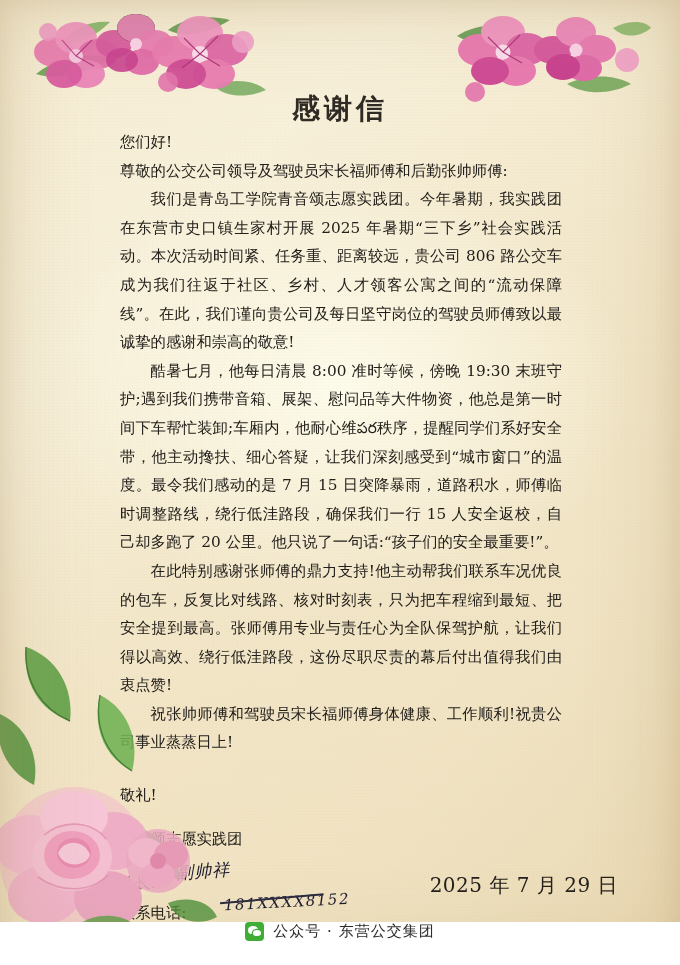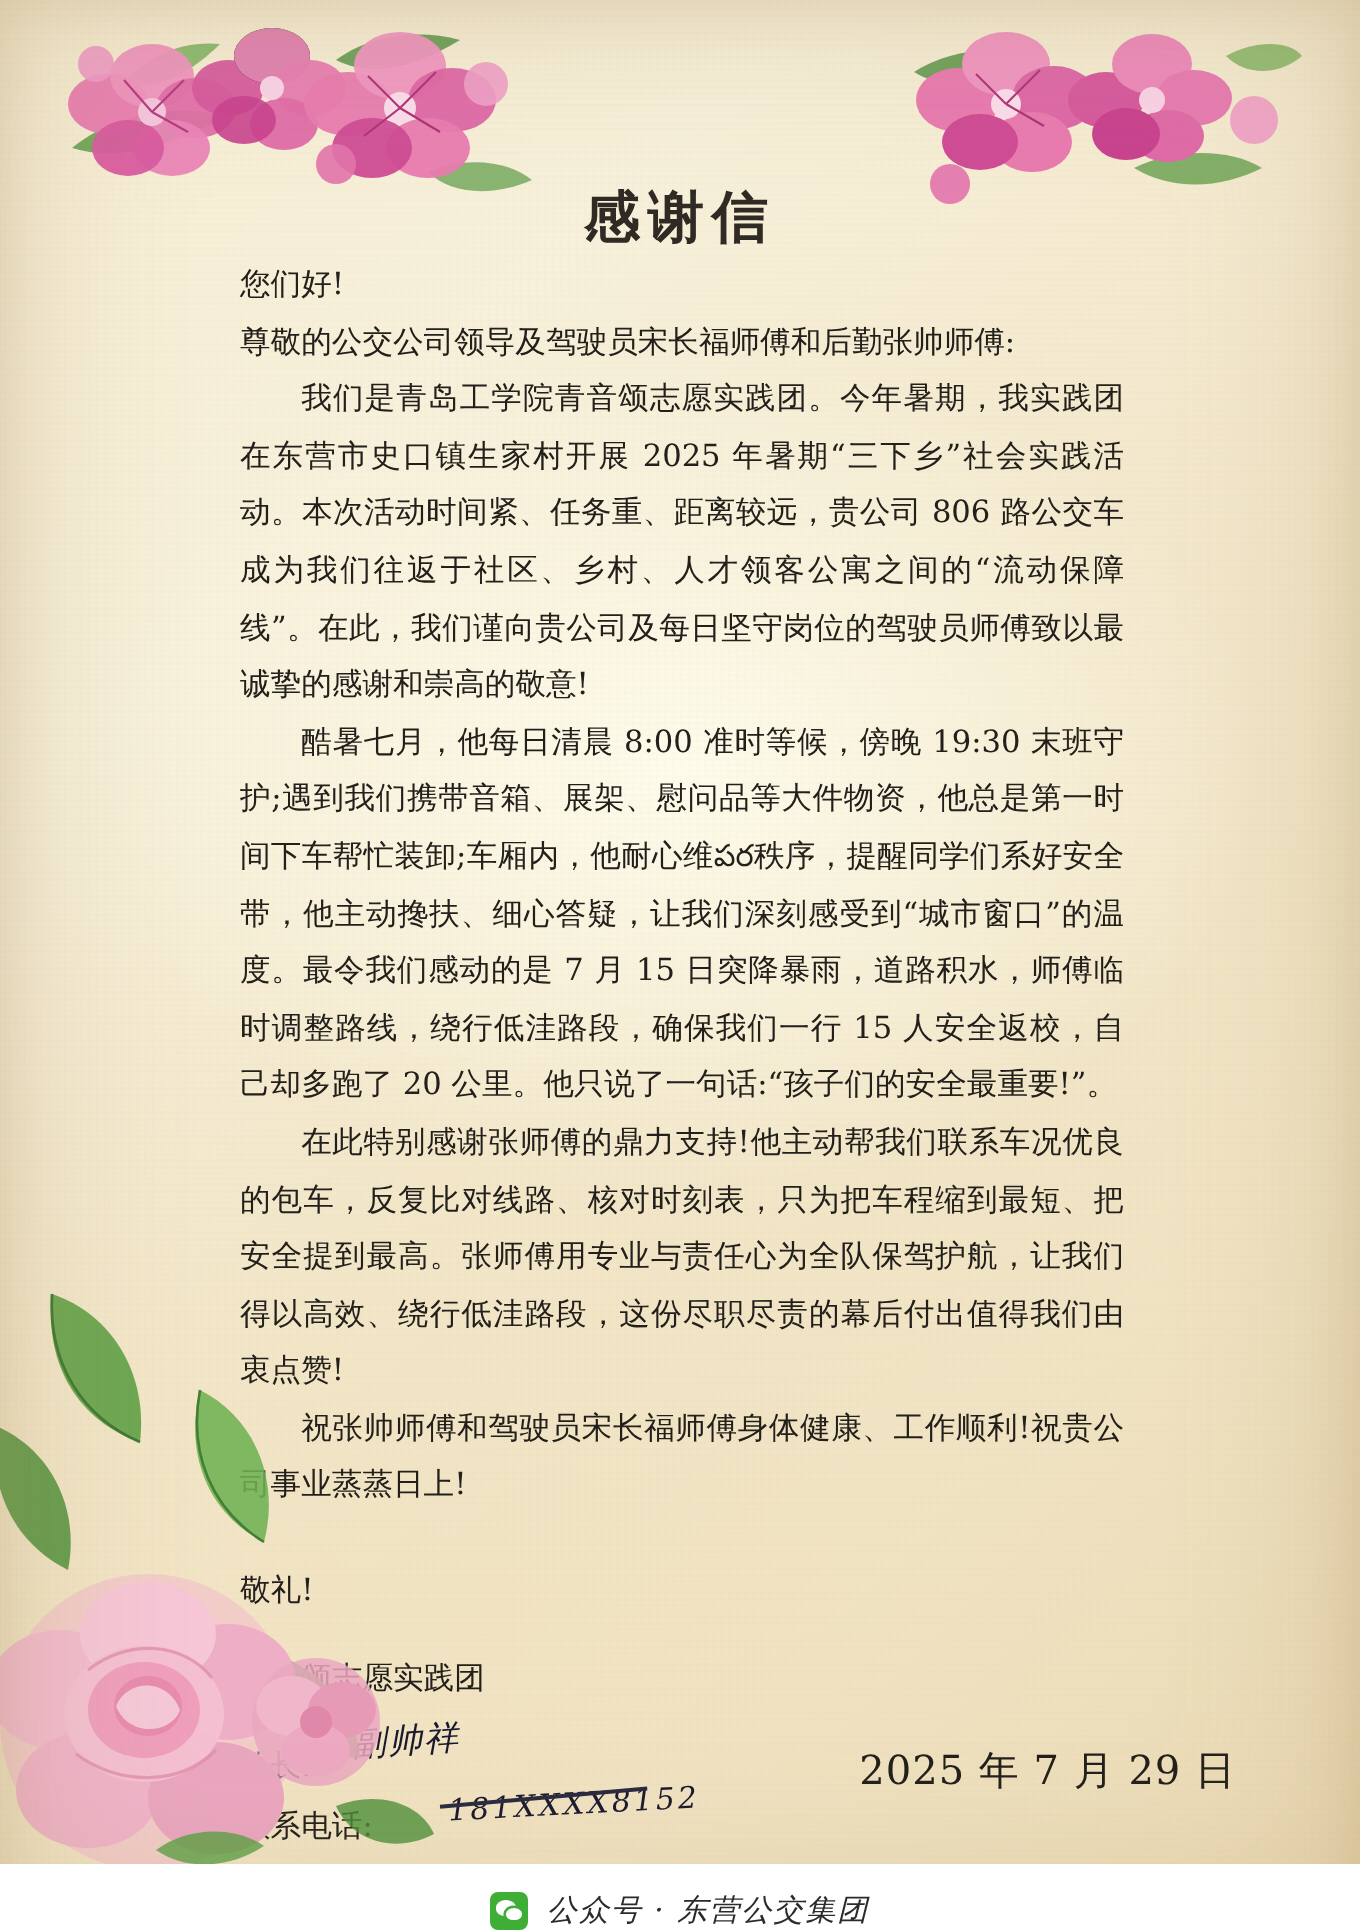--- a/index.html
+++ b/index.html
@@ -135,27 +135,26 @@
     color: #23201c;
     letter-spacing: 0.5px;
   }
 
   
   .footer {
     position: absolute;
     left: 0;
     bottom: 0;
     width: 680px;
-    height: 33px;
+    height: 43px;
     background: #ffffff;
     display: flex;
-    align-items: flex-end;
+    align-items: flex-start;
     justify-content: center;
     gap: 9px;
-    font-style: italic;
   }
   .wechat-badge {
     width: 19px;
     height: 19px;
     border-radius: 4px;
     background: #3fae36;
     position: relative;
     flex: none;
   }
   .wechat-badge::before,

